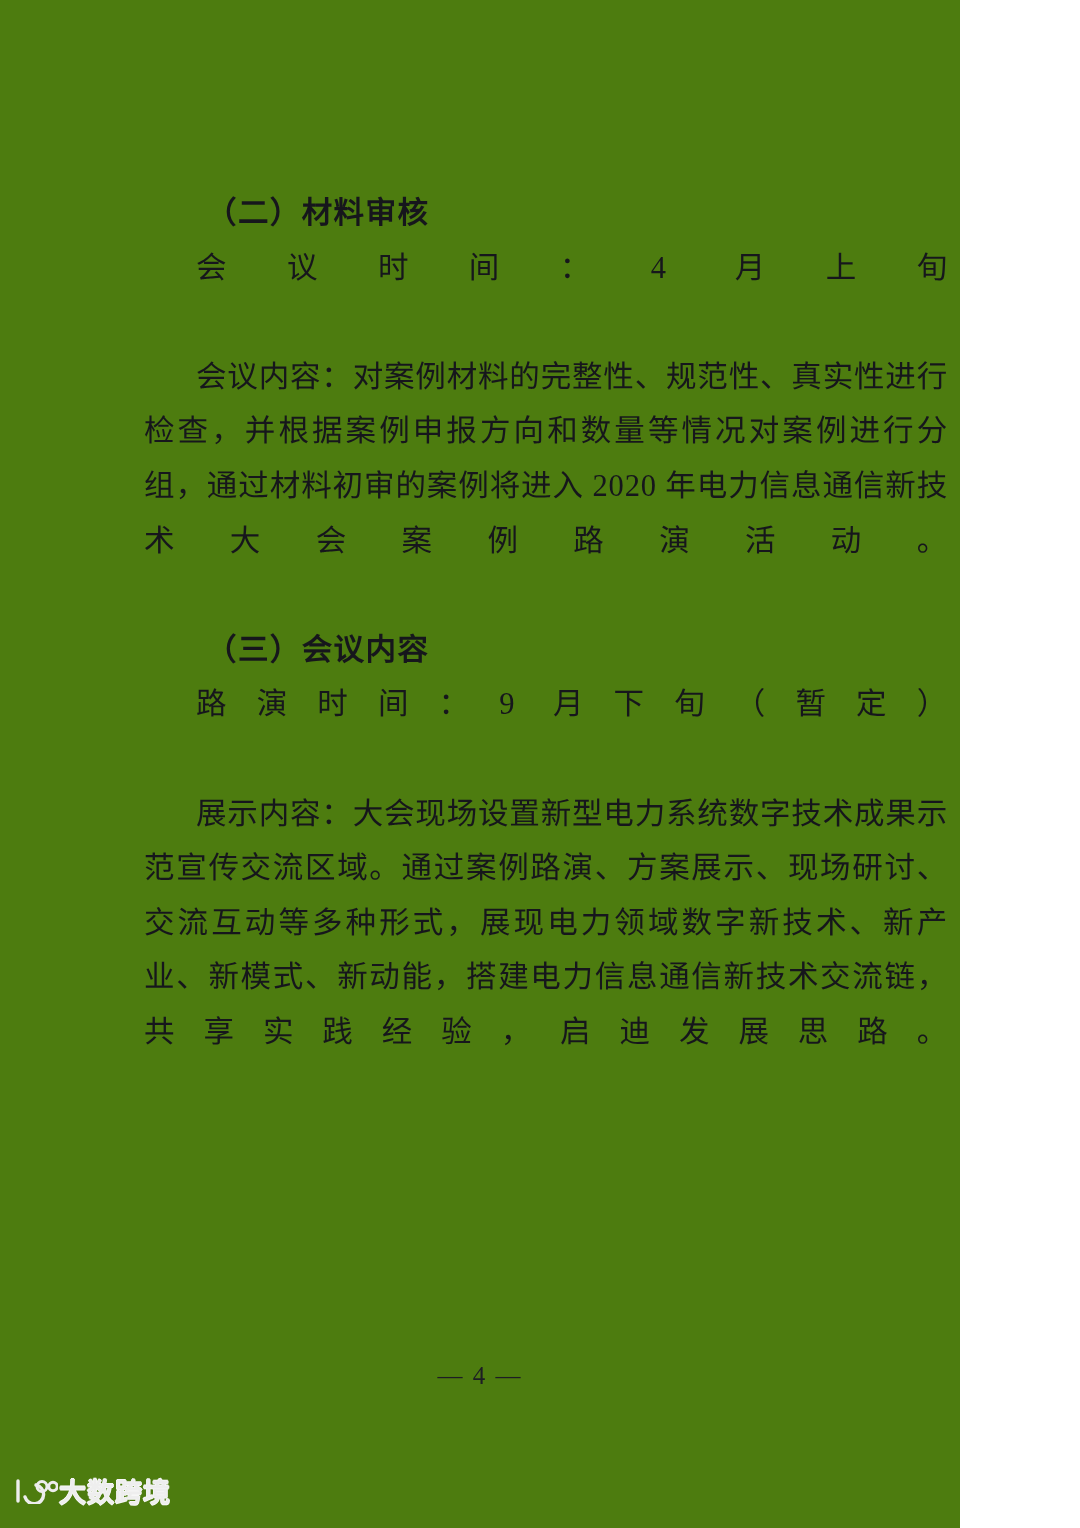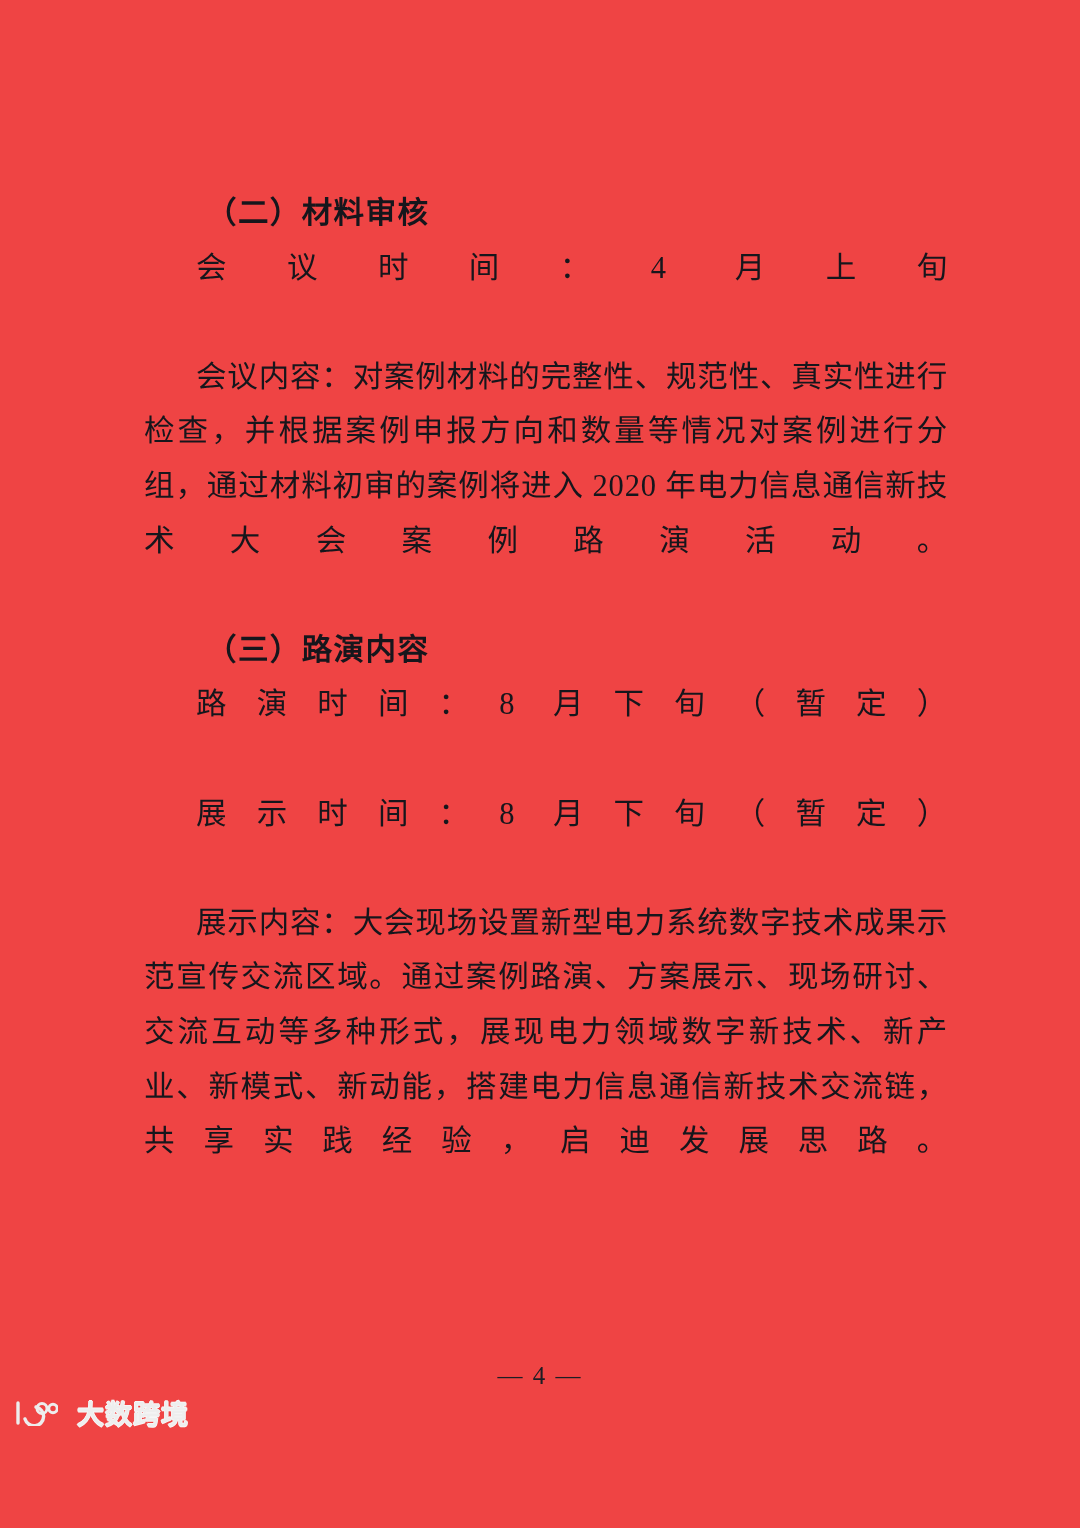--- a/index.html
+++ b/index.html
@@ -7,23 +7,23 @@
     margin: 0;
     padding: 0;
     background: #ffffff;
   }
   body {
     font-family: "Liberation Serif", "DejaVu Serif", serif;
   }
 
   .page {
     position: relative;
-    width: 1080px;
+    width: 960px;
     height: 1528px;
-    background: #ef4444;
+    background: #4d7c0f;
     overflow: hidden;
     box-sizing: border-box;
   }
 
   
   .text-column {
     position: absolute;
     left: 144px;
     top: 186px;
     width: 804px;
@@ -71,24 +71,24 @@
     color: #1d1d24;
     font-size: 25px;
     letter-spacing: 2px;
     font-family: "Liberation Serif", "DejaVu Serif", serif;
   }
 
   
   .watermark {
     position: absolute;
     left: 14px;
-    top: 1400px;
+    top: 1478px;
     display: flex;
     align-items: center;
-    gap: 19px;
+    gap: 1px;
     opacity: 1;
     user-select: none;
   }
   .watermark-mark {
     display: block;
   }
   .watermark-text {
     font-family: "Liberation Sans", "DejaVu Sans", sans-serif;
     font-size: 27px;
     font-weight: 700;
@@ -105,23 +105,22 @@
 </head>
 <body>
 
 <div class="page">
 
   <div class="text-column">
 
   <p class="doc-heading">（二）材料审核</p>
       <p class="doc-para">会议时间：4 月上旬</p>
       <p class="doc-para">会议内容：对案例材料的完整性、规范性、真实性进行检查，并根据案例申报方向和数量等情况对案例进行分组，通过材料初审的案例将进入 2020 年电力信息通信新技术大会案例路演活动。</p>
-      <p class="doc-heading">（三）路演内容</p>
-      <p class="doc-para">路演时间：8 月下旬（暂定）</p>
-      <p class="doc-para">展示时间：8 月下旬（暂定）</p>
+      <p class="doc-heading">（三）会议内容</p>
+      <p class="doc-para">路演时间：9 月下旬（暂定）</p>
       <p class="doc-para">展示内容：大会现场设置新型电力系统数字技术成果示范宣传交流区域。通过案例路演、方案展示、现场研讨、交流互动等多种形式，展现电力领域数字新技术、新产业、新模式、新动能，搭建电力信息通信新技术交流链，共享实践经验，启迪发展思路。</p>
     </div>
 
   <div class="page-footer">— 4 —</div>
 
   <div class="watermark">
     <span class="watermark-mark">
       <svg width="44" height="26" viewBox="0 0 44 26" aria-hidden="true">
         <path d="M4 3 L4 23" stroke="#ededed" stroke-width="3.4" fill="none" stroke-linecap="round"></path>
         <path d="M22 7 A9.5 9.5 0 1 1 11 19" stroke="#ededed" stroke-width="3.4" fill="none" stroke-linecap="round"></path>

